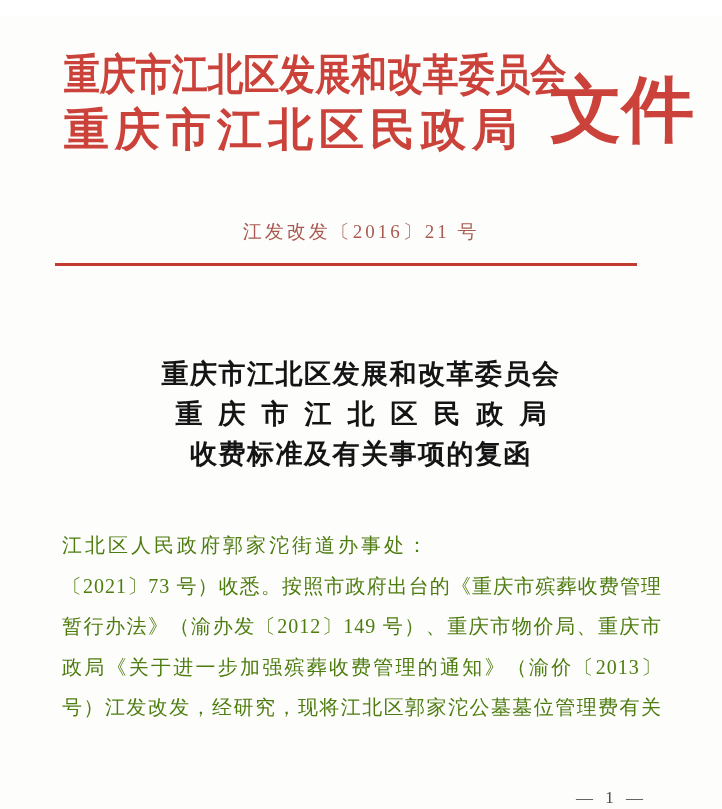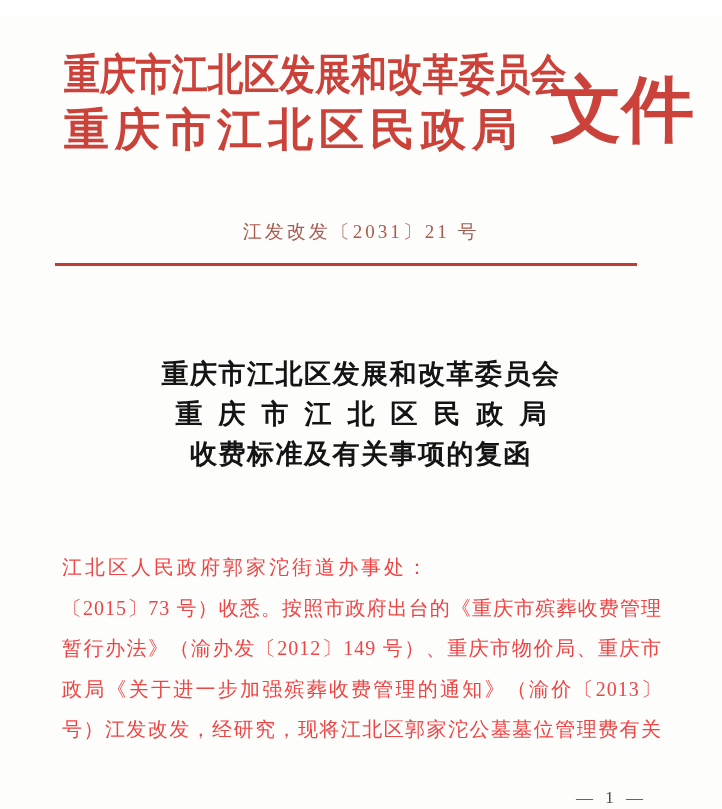--- a/index.html
+++ b/index.html
@@ -82,26 +82,26 @@
     font-weight: 700;
     font-size: 27px;
     line-height: 40px;
   }
   .title-line { letter-spacing: 1.5px; white-space: nowrap; }
   .title-line.spread { letter-spacing: 16px; padding-left: 16px; }
 
   
   .body-block {
     position: absolute;
-    top: 531px;
+    top: 509px;
     left: 62px;
     width: 600px;
     font-size: 20px;
     line-height: 40.5px;
-    color: #ef4444;
+    color: #4d7c0f;
   }
   .bline {
     height: 40.5px;
     letter-spacing: 1px;
     white-space: nowrap;
   }
   .bline.salutation { letter-spacing: 3px; }
   .bline.just {
     white-space: normal;
     text-align: justify;
@@ -124,33 +124,33 @@
 </style>
 </head>
 <body>
 
 <div class="page">
 
   <div class="org-line1">重庆市江北区发展和改革委员会</div>
   <div class="org-line2">重庆市江北区民政局</div>
   <div class="doc-word">文件</div>
 
-  <div class="doc-number">江发改发〔2031〕21 号</div>
+  <div class="doc-number">江发改发〔2016〕21 号</div>
 
   <div class="red-rule"></div>
 
   <div class="title-block">
     <div class="title-line">重庆市江北区发展和改革委员会</div>
     <div class="title-line spread">重庆市江北区民政局</div>
     <div class="title-line">收费标准及有关事项的复函</div>
   </div>
 
   <div class="body-block">
     <div class="bline salutation">江北区人民政府郭家沱街道办事处：</div>
-    <div class="bline just">〔2015〕73 号）收悉。按照市政府出台的《重庆市殡葬收费管理</div>
+    <div class="bline just">〔2021〕73 号）收悉。按照市政府出台的《重庆市殡葬收费管理</div>
     <div class="bline just">暂行办法》（渝办发〔2012〕149 号）、重庆市物价局、重庆市民</div>
     <div class="bline just">政局《关于进一步加强殡葬收费管理的通知》（渝价〔2013〕157</div>
     <div class="bline just">号）江发改发，经研究，现将江北区郭家沱公墓墓位管理费有关</div>
   </div>
 
   <div class="page-number">— 1 —</div>
 
 </div>
 
 </body></html>

